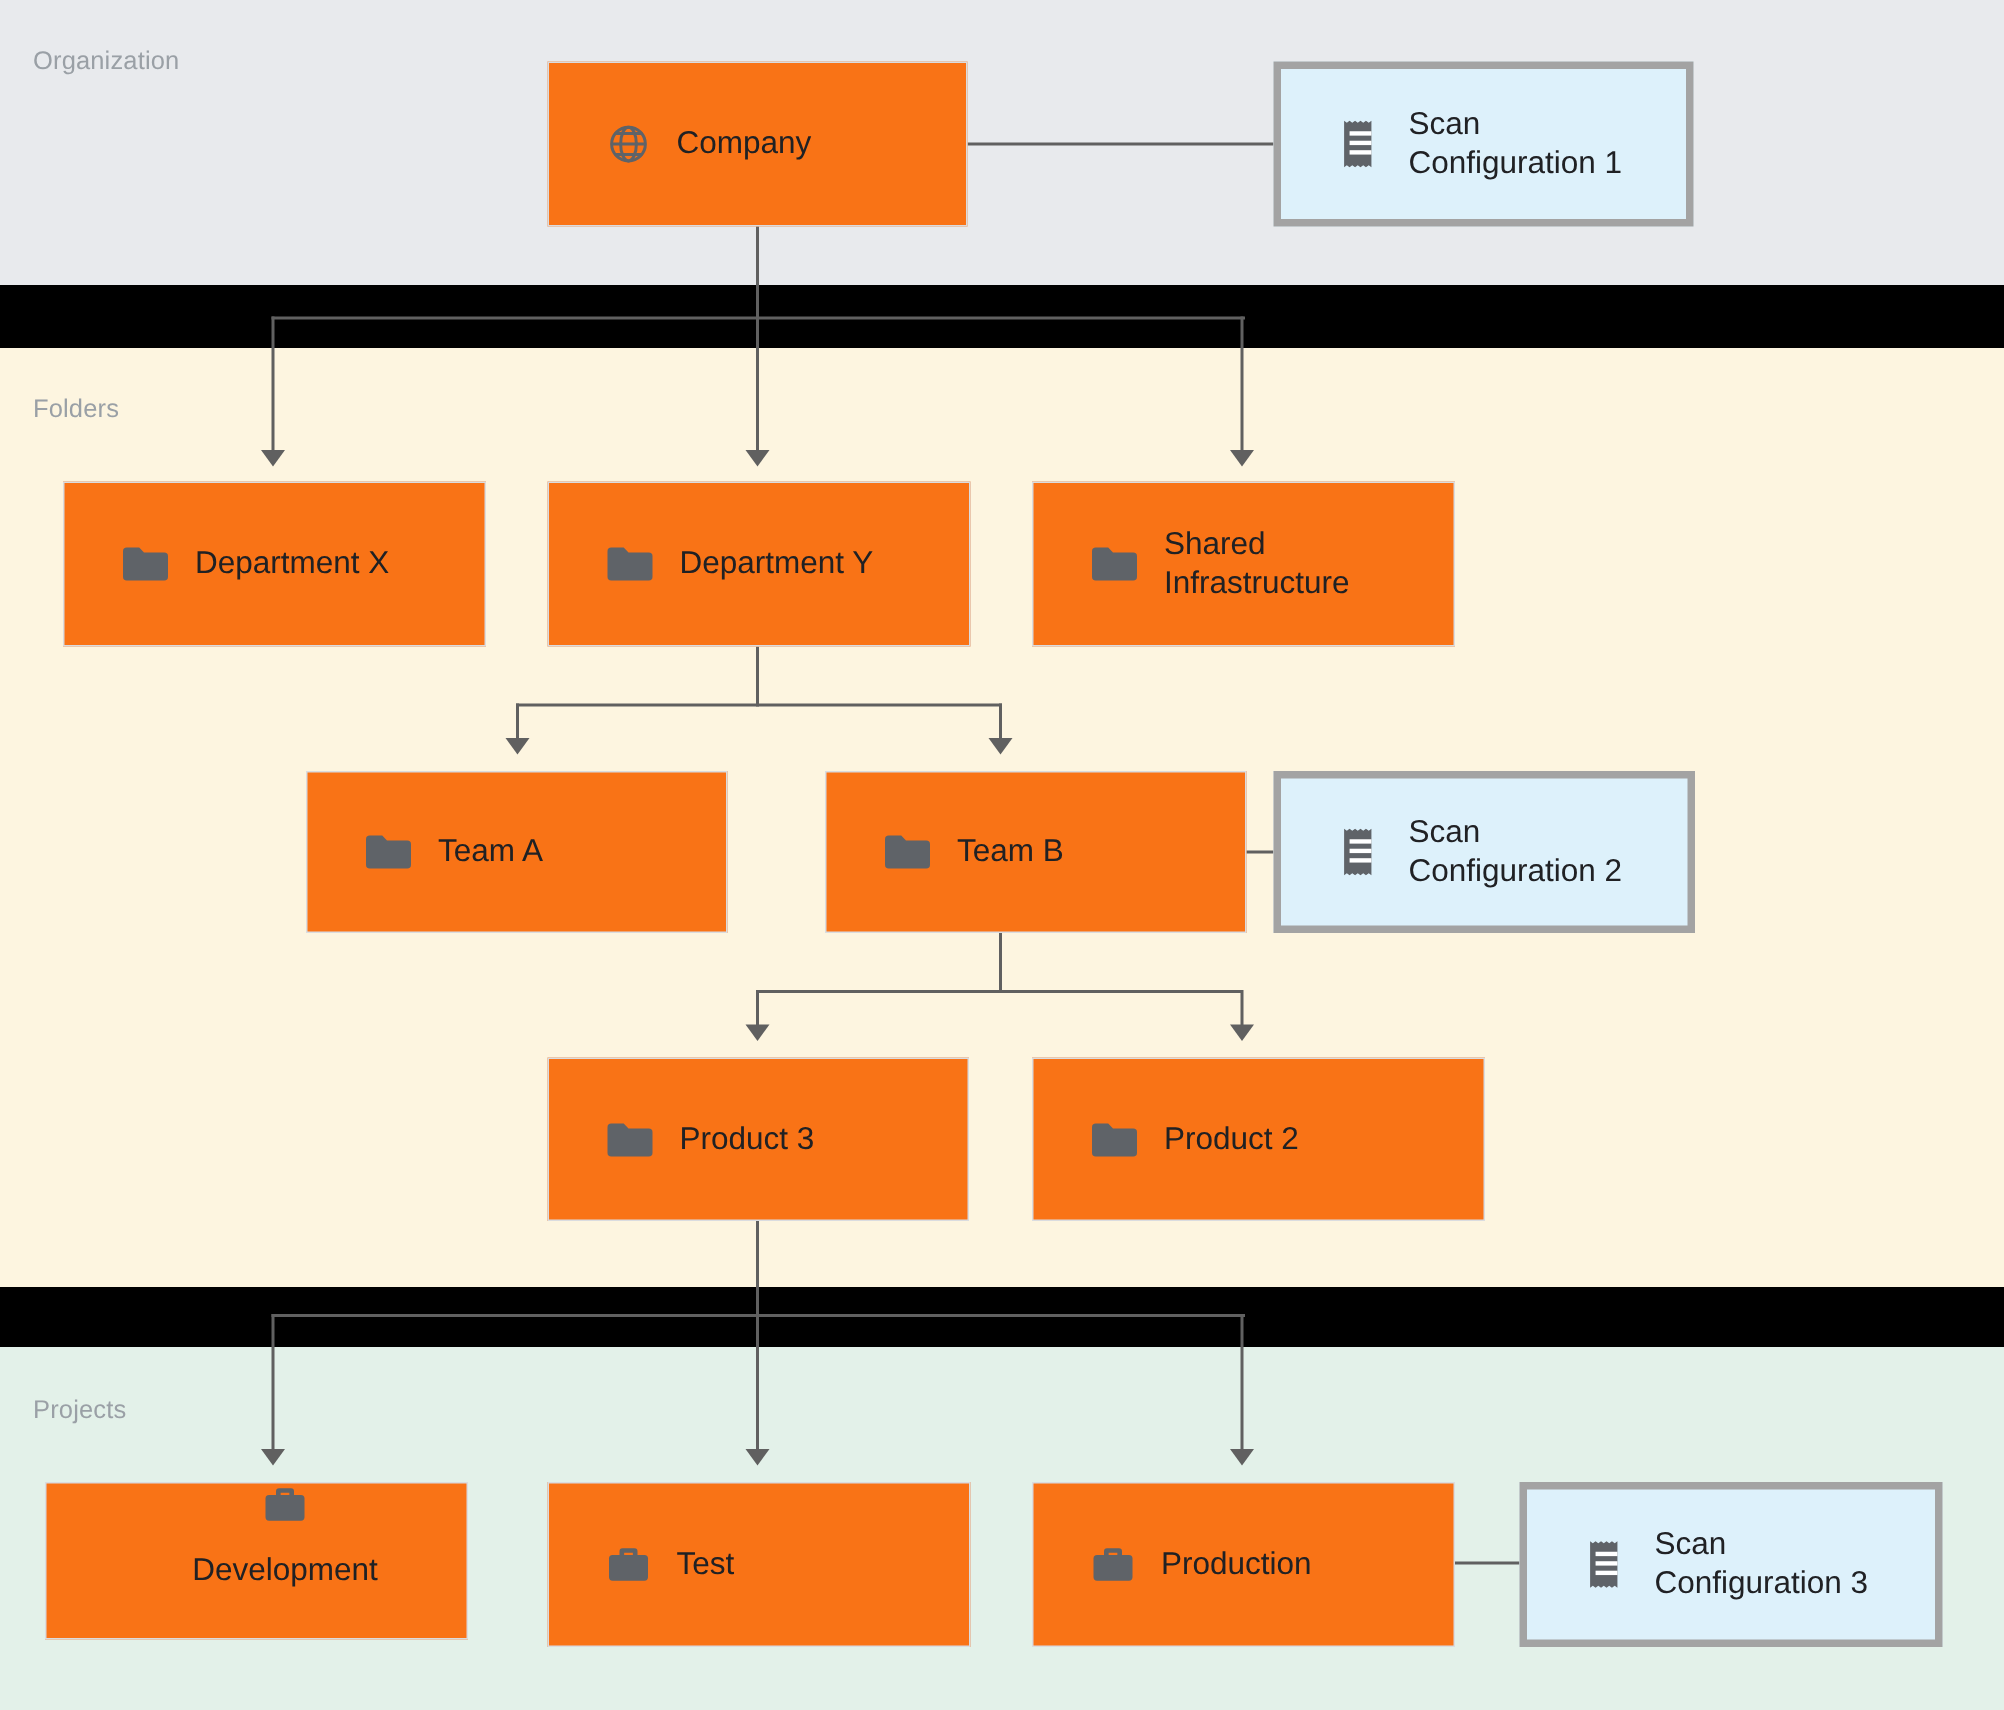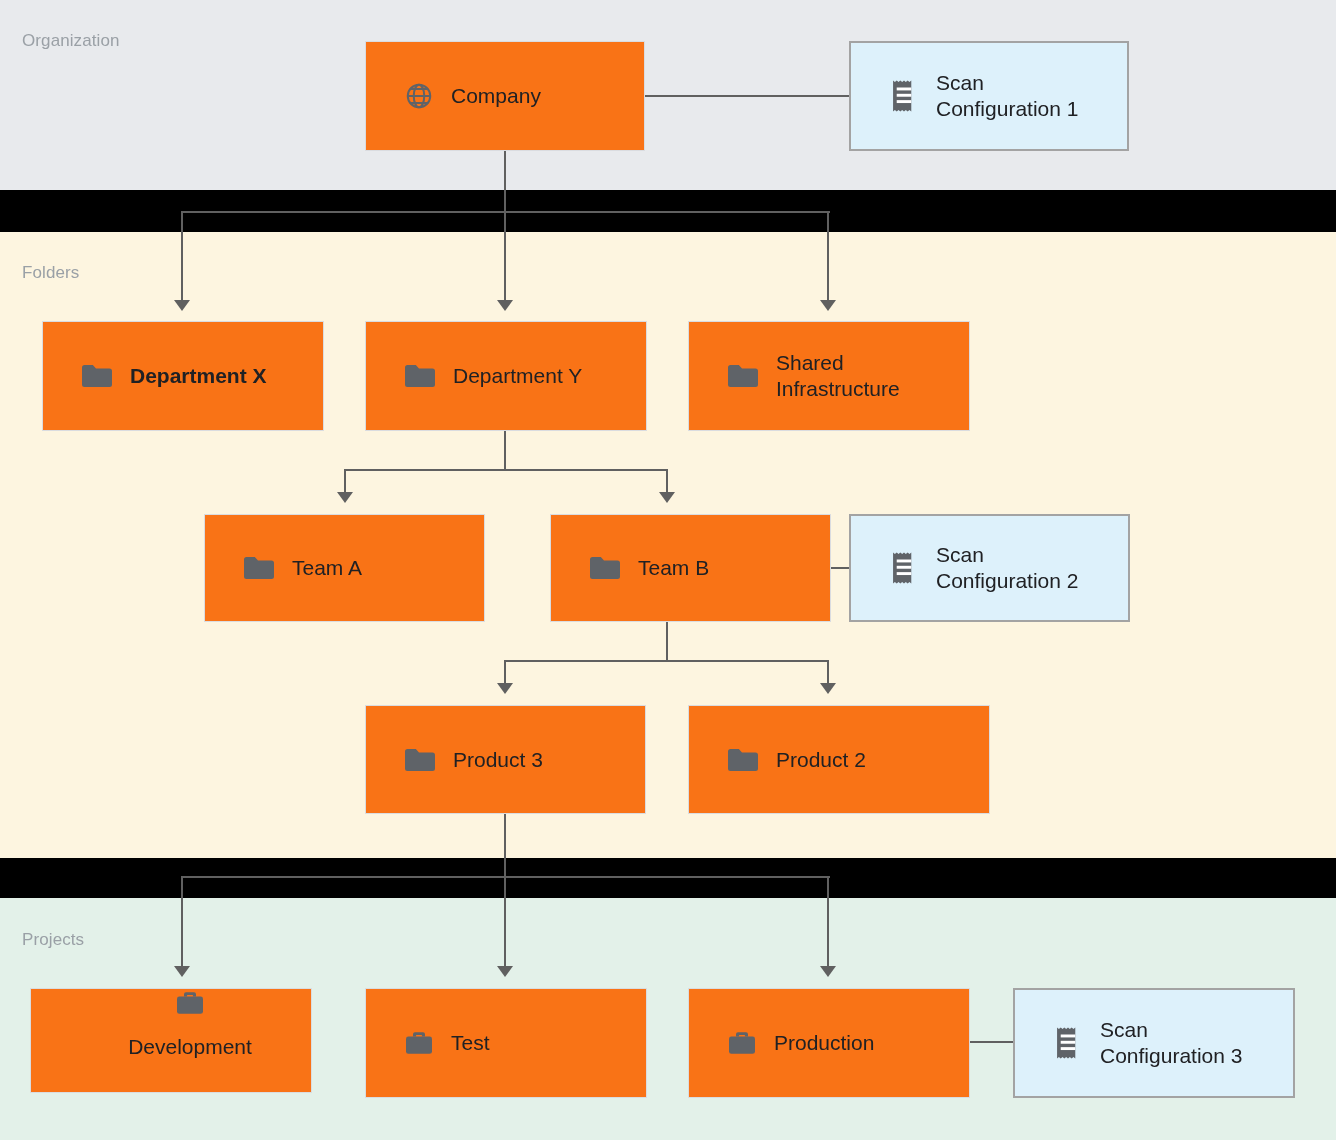--- a/index.html
+++ b/index.html
@@ -31,21 +31,21 @@
     box-sizing:border-box;
     border:1px solid #dadce0;
     background:#f97316;
     display:flex;
     align-items:center;
     padding-left:38px;
     gap:17px;
   }
   .node.scan{
     background:#ddf1fb;
-    border:2px solid #a3a3a3;
+    border:5px solid #a3a3a3;
     padding-left:38px;
   }
   .node-label{
     font-size:21px;
     color:#202124;
     line-height:1.22;
     white-space:pre-line;
   }
   .node .ic{flex:0 0 auto;display:flex;align-items:center;justify-content:center;}
 
@@ -134,21 +134,21 @@
         <path d="M3 1.2 l1.5 1.2 l1.5 -1.2 l1.5 1.2 l1.5 -1.2 l1.5 1.2 l1.5 -1.2 l1.5 1.2 l1.5 -1.2 l1.5 1.2 l1.5 -1.2 V26.8 l-1.5 -1.2 l-1.5 1.2 l-1.5 -1.2 l-1.5 1.2 l-1.5 -1.2 l-1.5 1.2 l-1.5 -1.2 l-1.5 1.2 l-1.5 -1.2 L3 26.8 Z" fill="#5f6368"></path>
         <rect x="6" y="7" width="12" height="2.4" fill="#ffffff"></rect>
         <rect x="6" y="12.2" width="12" height="2.4" fill="#ffffff"></rect>
         <rect x="6" y="17.4" width="12" height="2.4" fill="#ffffff"></rect>
       </svg>
     </span>
     <span class="node-label">Scan
 Configuration 1</span>
   </div>
 
-  <div class="node" style="left:42px;top:321px;width:282px;height:110px;font-weight:bold;">
+  <div class="node" style="left:42px;top:321px;width:282px;height:110px;">
     <span class="ic">
       <svg width="32" height="26" viewBox="0 0 32 26" aria-hidden="true">
         <path d="M1 4.5a2.5 2.5 0 0 1 2.5-2.5h8.3l3.2 3.4h13.5a2.5 2.5 0 0 1 2.5 2.5v13.6a2.5 2.5 0 0 1-2.5 2.5H3.5A2.5 2.5 0 0 1 1 21.5Z" fill="#5f6368"></path>
       </svg>
     </span>
     <span class="node-label">Department X</span>
   </div>
 
   <div class="node" style="left:365px;top:321px;width:282px;height:110px;">
     <span class="ic">

